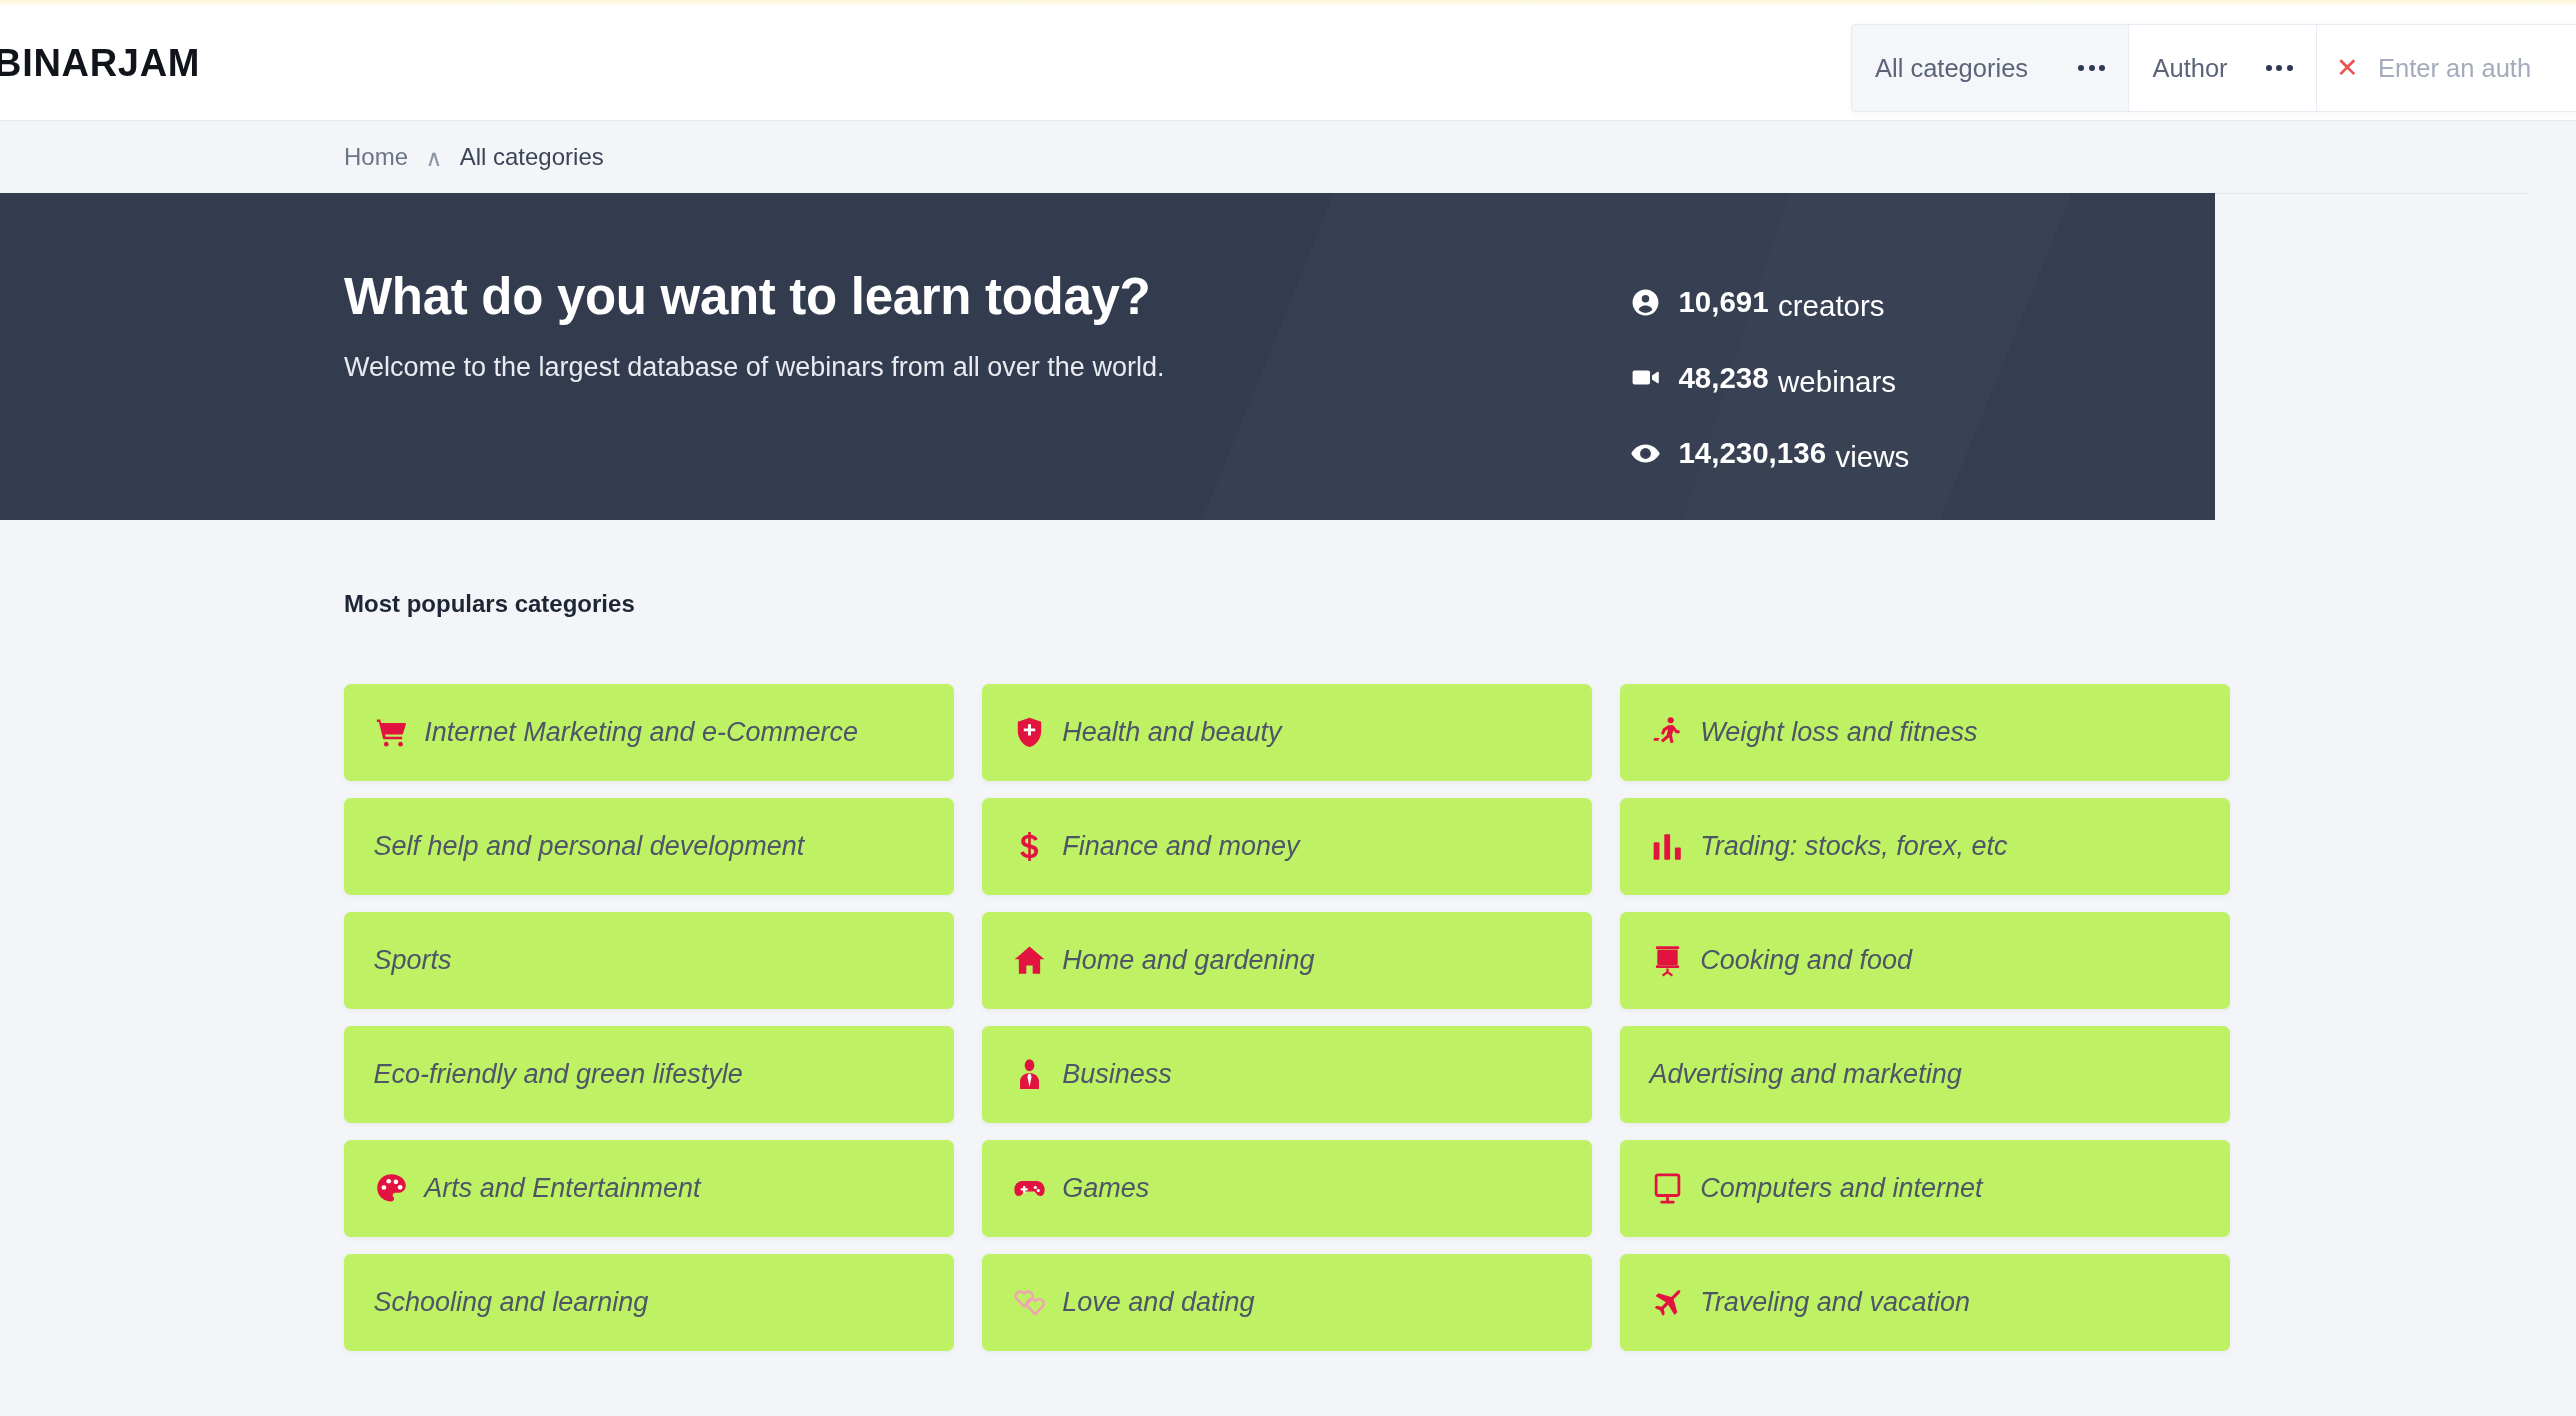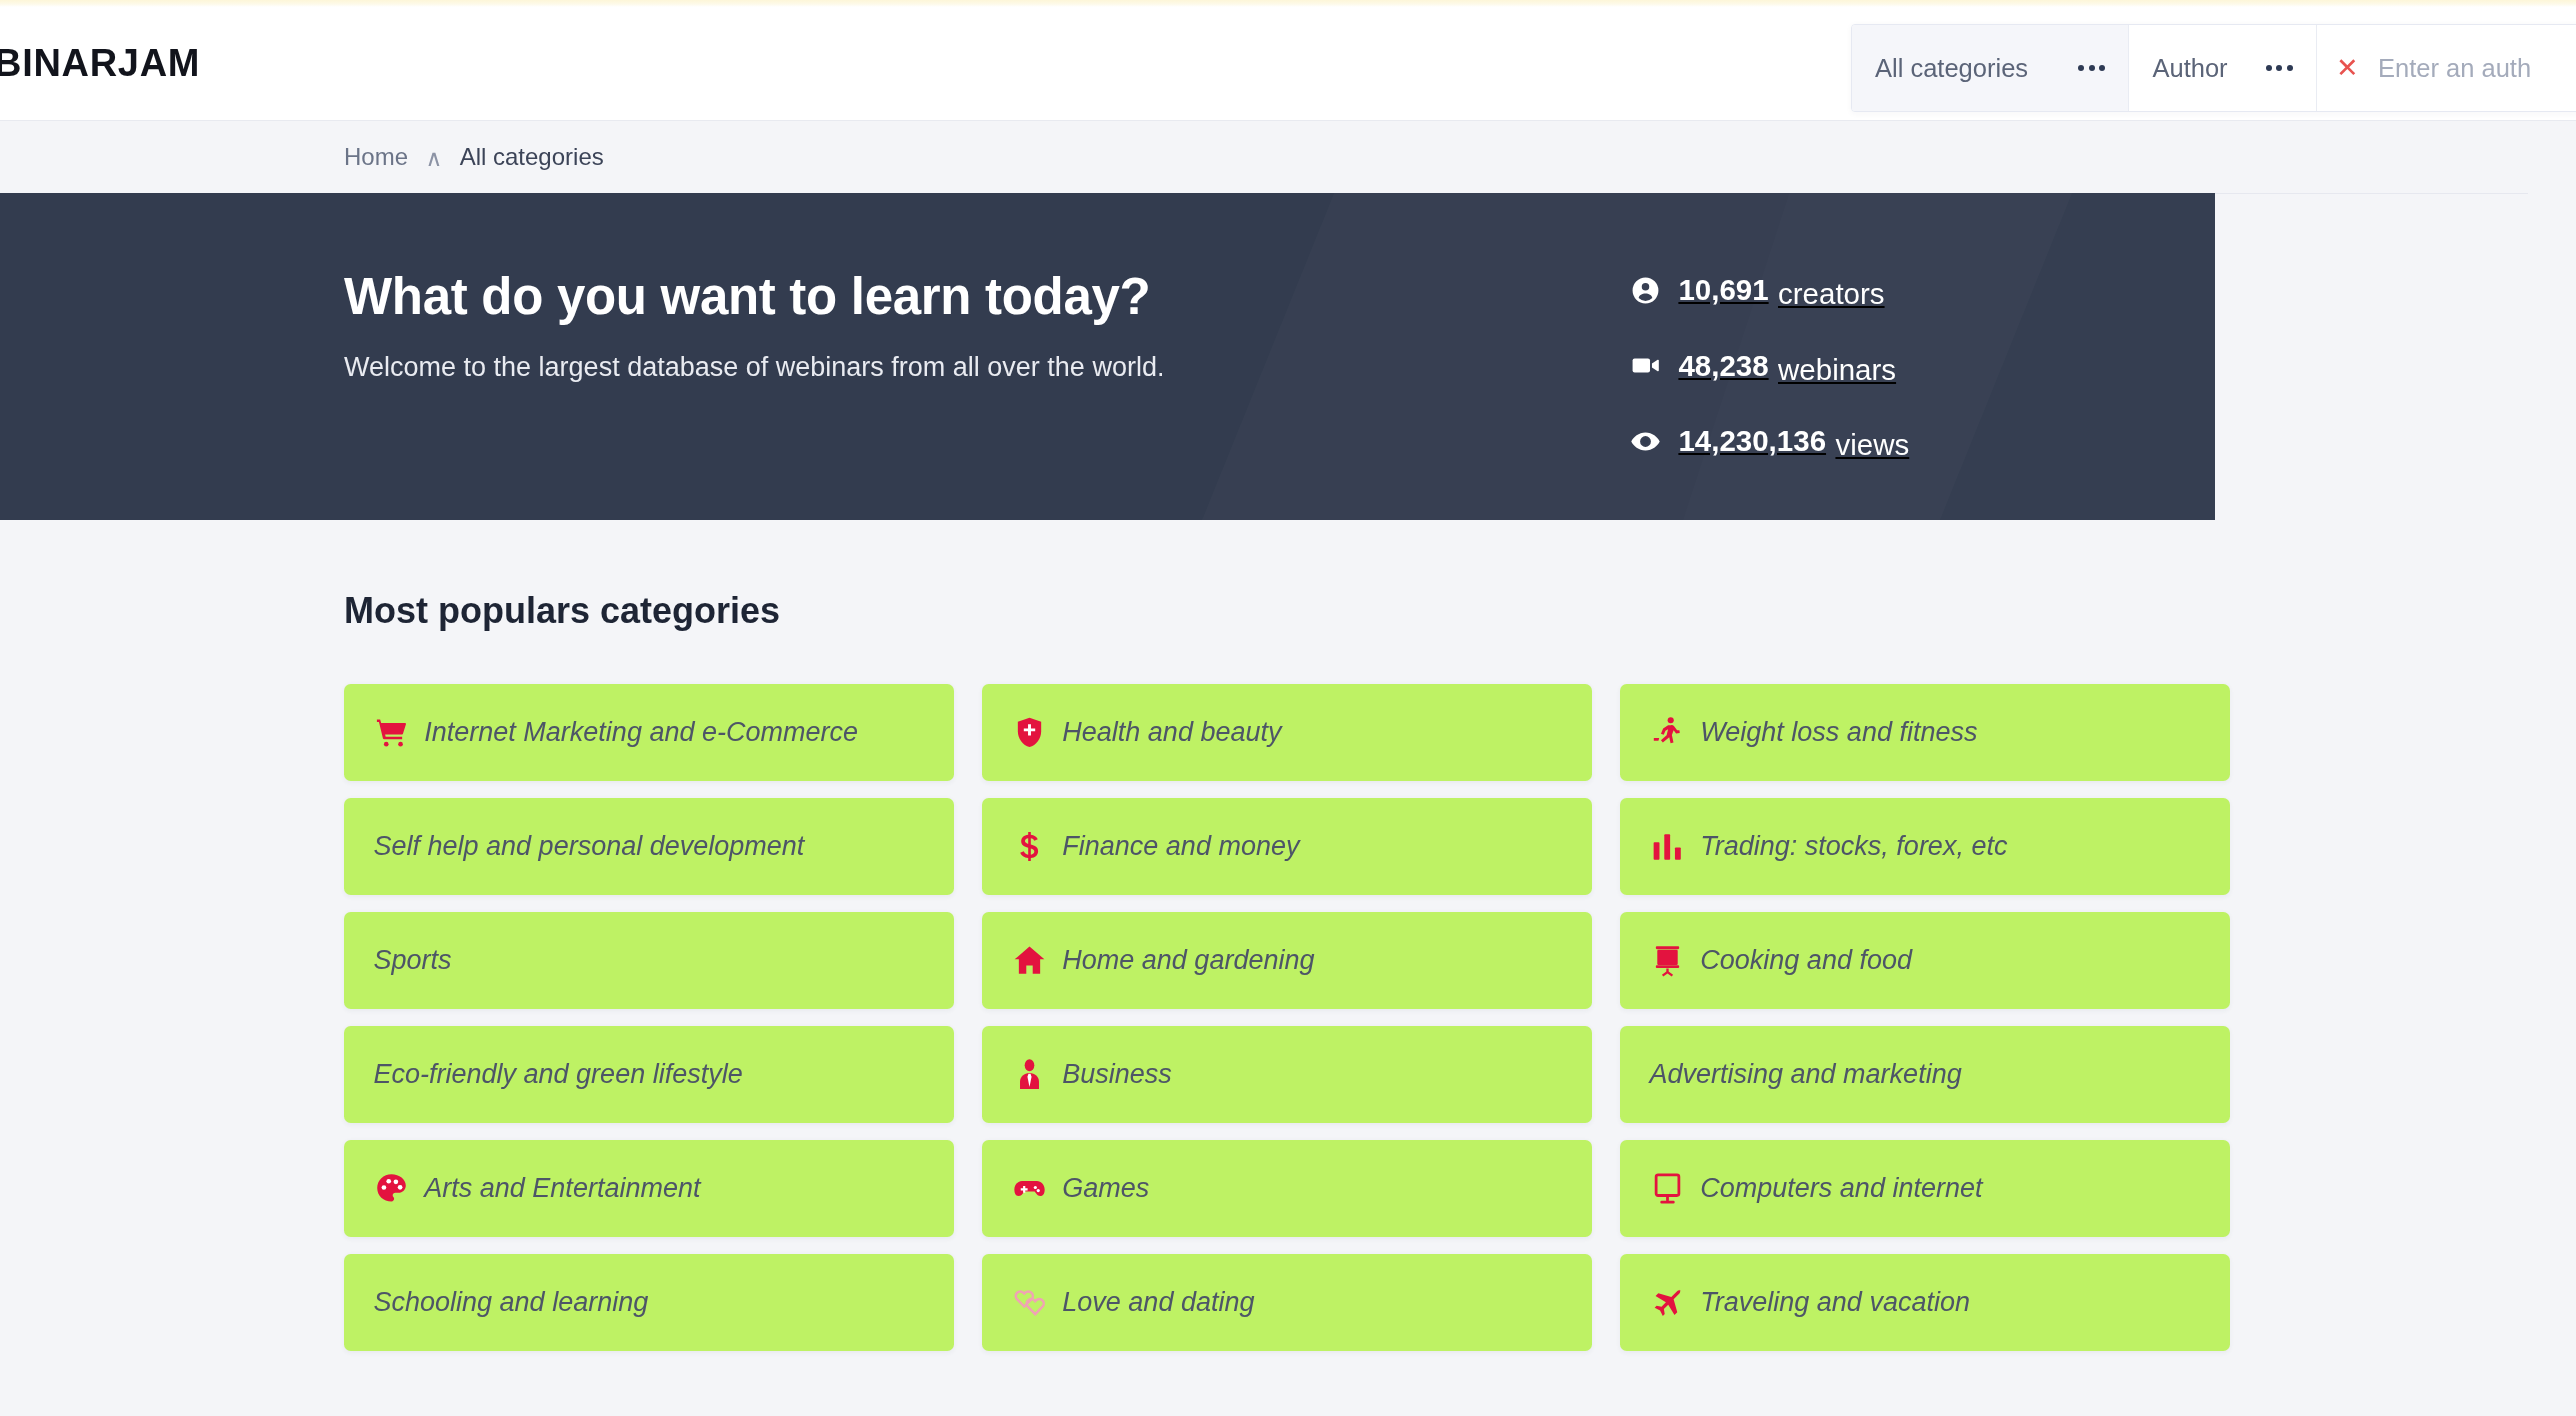--- a/index.html
+++ b/index.html
@@ -194,22 +194,21 @@
   .hero-sub {
     font-size: 27px;
     color: #e9ebf1;
     margin: 25.5px 0 0 0;
     font-weight: 400;
   }
 
   .hero-stats {
     position: absolute;
     left: 1630px;
-    top: 72px;
-    text-decoration: underline;
+    top: 84px;
   }
   .stat-row {
     display: flex;
     align-items: center;
     height: 50px;
     margin-bottom: 25.5px;
     color: #ffffff;
   }
   .stat-row:last-child { margin-bottom: 0; }
   .stat-ico {
@@ -238,21 +237,21 @@
     position: absolute;
     top: 520px; left: 0;
     width: 2576px;
     height: 897px;
     background: #f4f5f8;
   }
   .section-title {
     position: absolute;
     left: 344px;
     top: 70px;
-    font-size: 36px;
+    font-size: 24px;
     font-weight: 700;
     color: #1e2535;
     margin: 0;
   }
 
   .cat-grid {
     position: absolute;
     left: 344px;
     top: 164px;
     width: 1907px;

